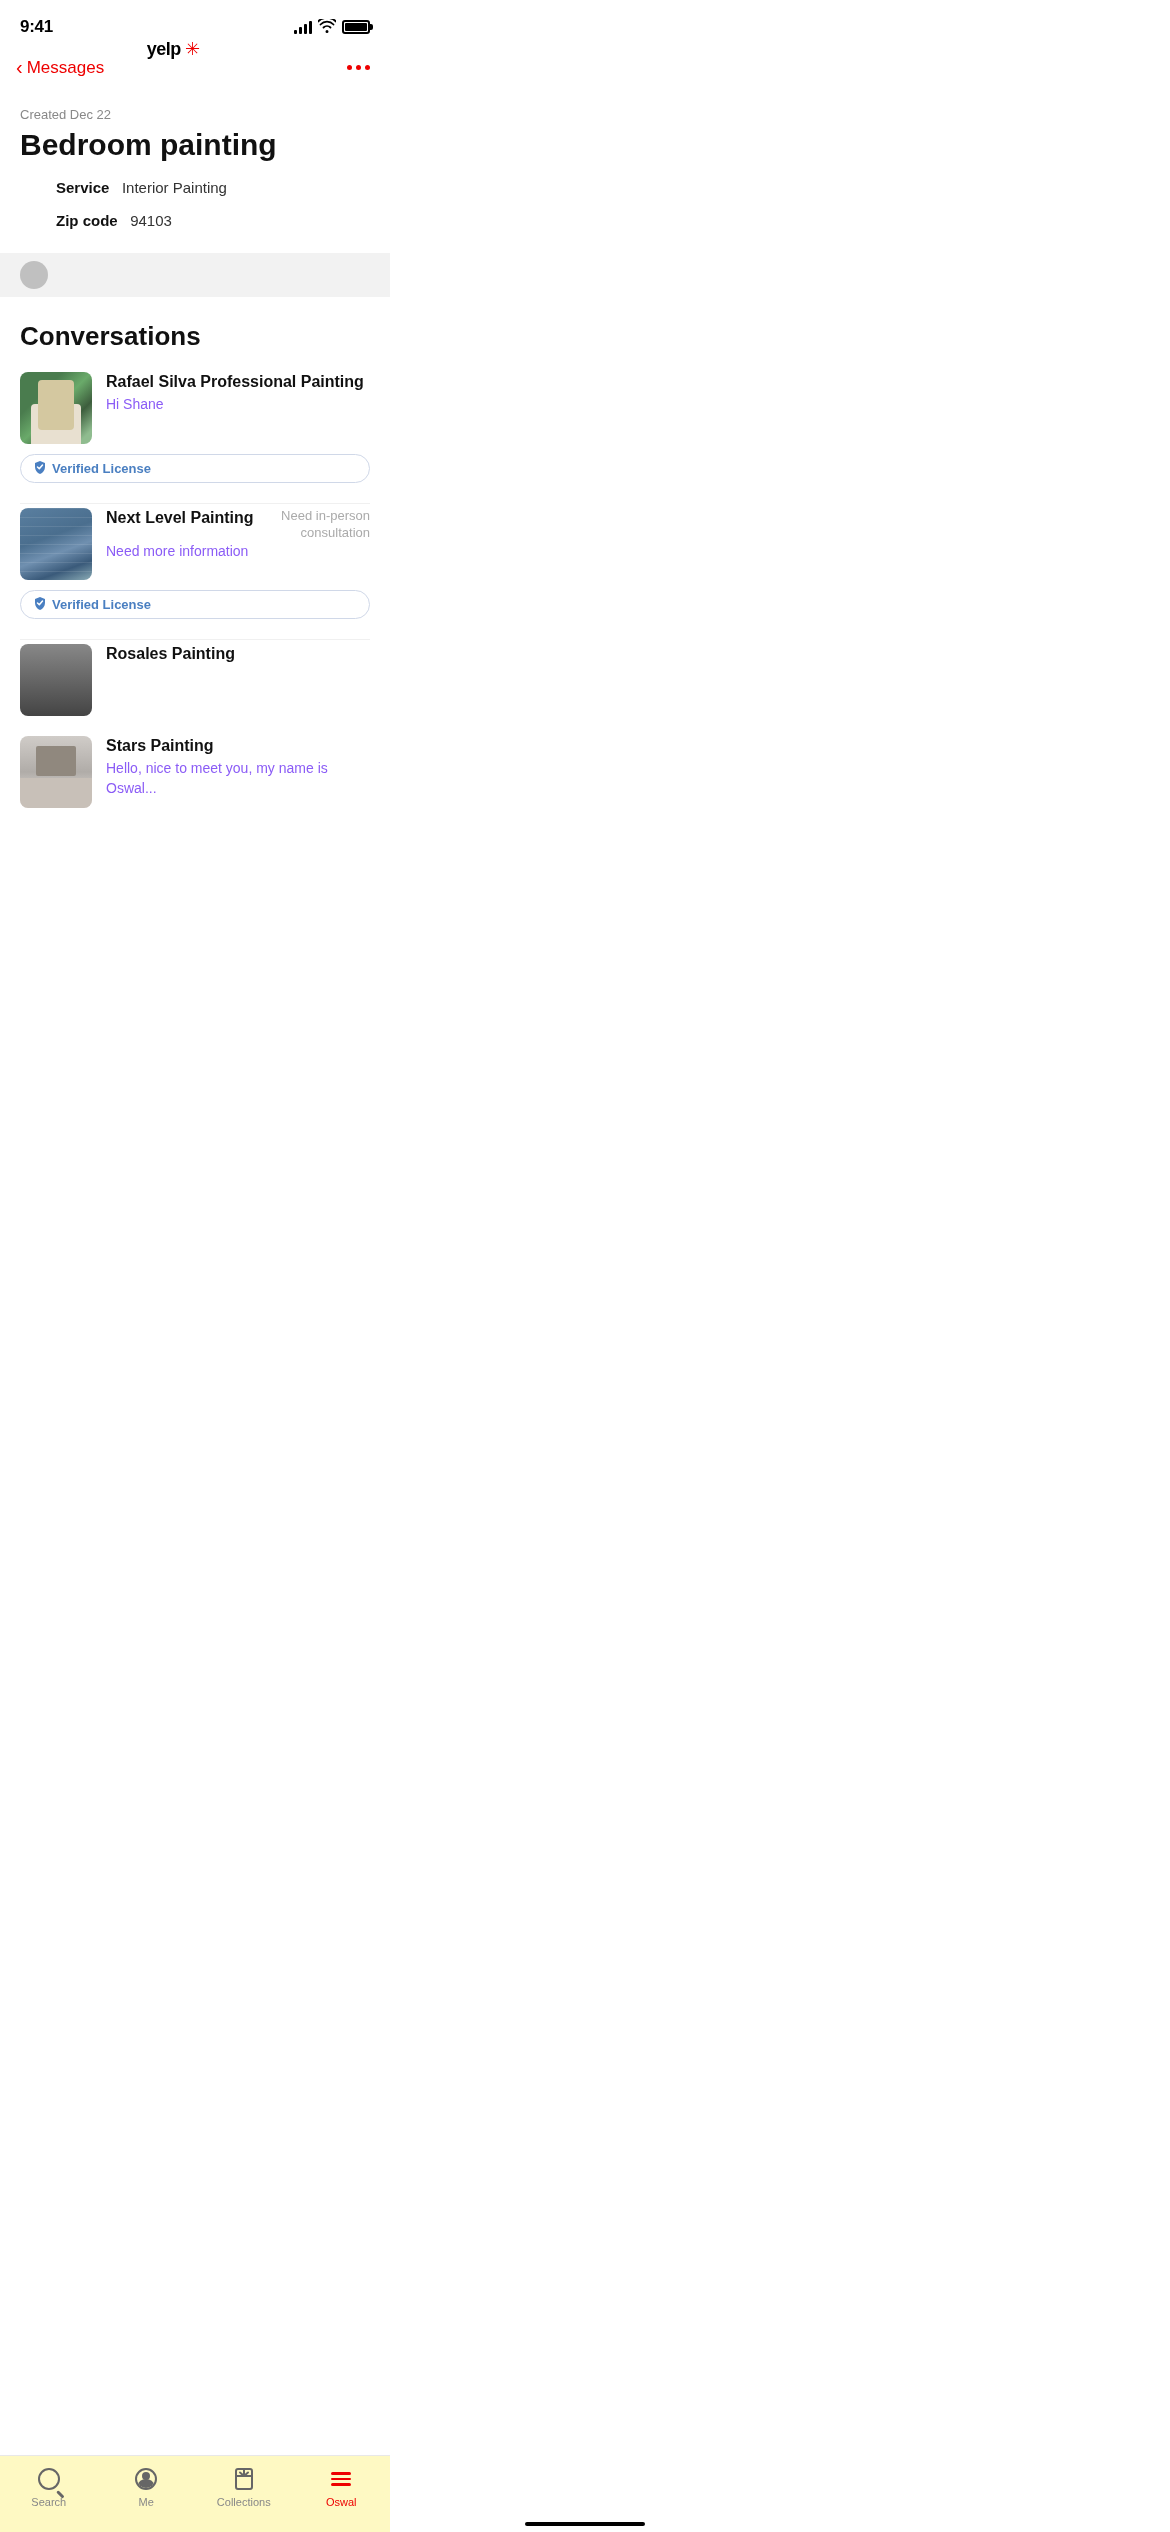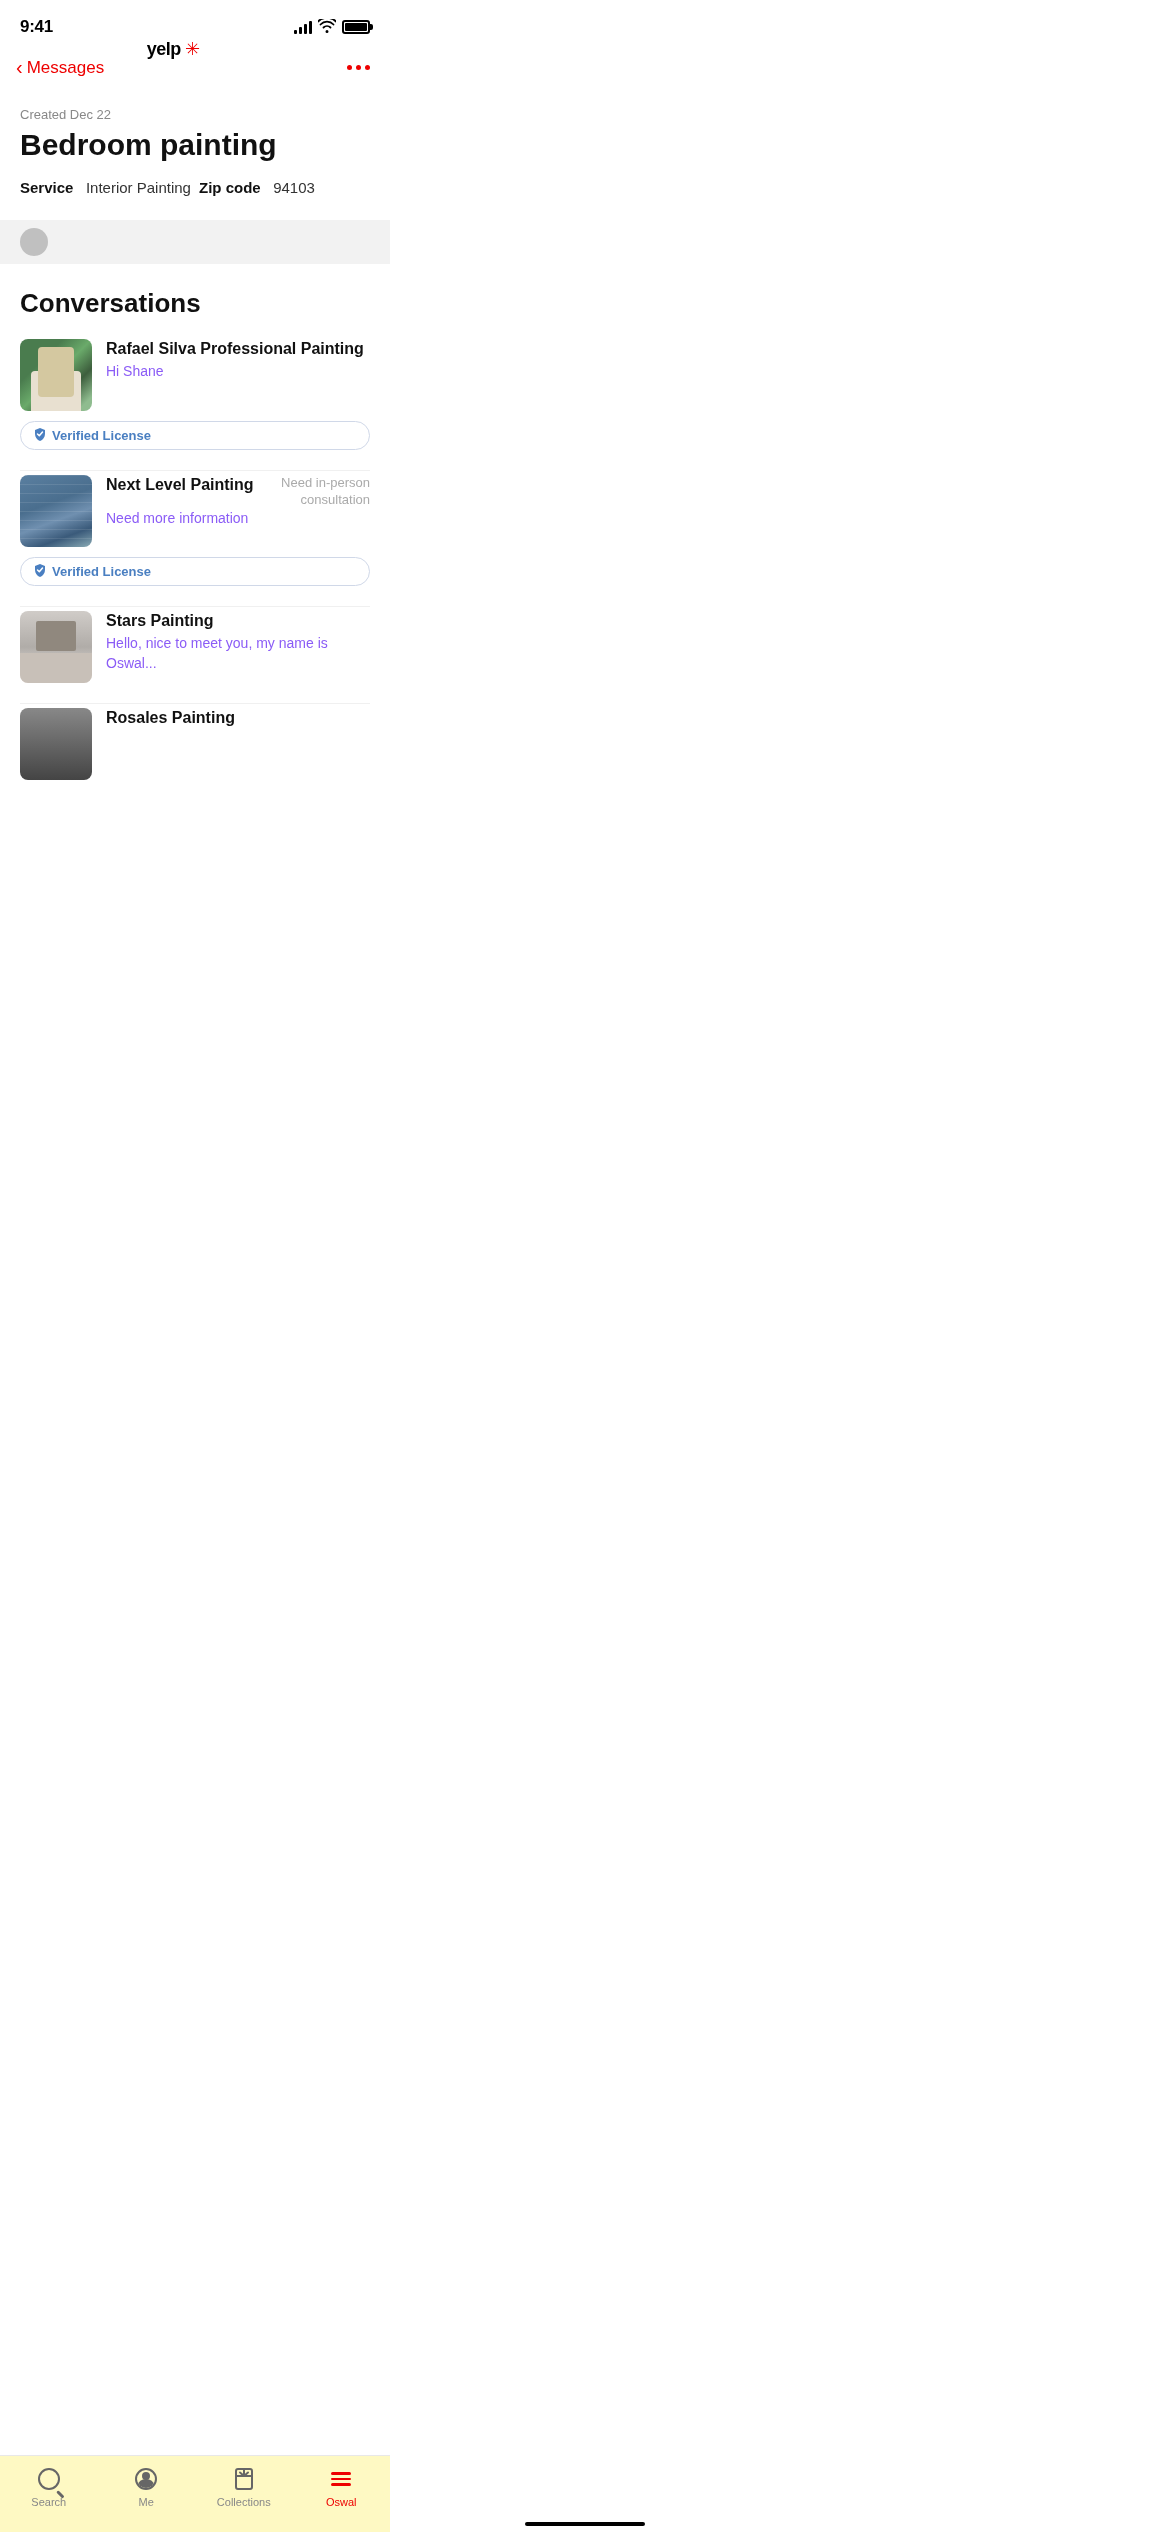--- a/index.html
+++ b/index.html
@@ -139,22 +139,23 @@
     }
     .project-title {
       font-size: 30px;
       font-weight: 800;
       color: #111;
       margin-bottom: 18px;
       line-height: 1.1;
     }
     .project-meta {
       display: flex;
-      flex-direction: row;
-      gap: 8px;
+      flex-direction: column;
+      gap: 16px;
+      margin-left: 36px;
     }
     .meta-row {
       font-size: 15px;
       color: #333;
     }
     .meta-label {
       font-weight: 700;
       color: #111;
     }
 
@@ -555,42 +556,42 @@
         <span class="verified-shield">
           <svg width="14" height="14" viewBox="0 0 14 14" fill="none">
             <path d="M7 1L2 3v4c0 3.3 2.1 6 5 7 2.9-1 5-3.7 5-7V3L7 1z" fill="#4a7fc1"></path>
             <path d="M4.5 7l1.8 1.8L9.5 5" stroke="#fff" stroke-width="1.5" stroke-linecap="round" stroke-linejoin="round"></path>
           </svg>
         </span>
         <span class="verified-text">Verified License</span>
       </div>
     </div>
 
+    <div class="conversation-item" style="border-bottom:none; margin-bottom:0;">
+      <div class="conv-main">
+        <div class="conv-avatar avatar-rosales"></div>
+        <div class="conv-info">
+          <div class="conv-header-row">
+            <div class="conv-name">Rosales Painting</div>
+          </div>
+        </div>
+      </div>
+    </div>
+
     <div class="conversation-item">
       <div class="conv-main">
         <div class="conv-avatar avatar-stars"></div>
         <div class="conv-info">
           <div class="conv-header-row">
             <div class="conv-name">Stars Painting</div>
           </div>
           <div class="conv-message">Hello, nice to meet you, my name is Oswal...</div>
         </div>
       </div>
     </div>
-
-    <div class="conversation-item" style="border-bottom:none; margin-bottom:0;">
-      <div class="conv-main">
-        <div class="conv-avatar avatar-rosales"></div>
-        <div class="conv-info">
-          <div class="conv-header-row">
-            <div class="conv-name">Rosales Painting</div>
-          </div>
-        </div>
-      </div>
-    </div>
   </div>
 </div>
 
 <div class="bottom-nav">
   <div class="nav-item">
     <div class="nav-icon">
       <div class="icon-search"></div>
     </div>
     <span class="nav-label">Search</span>
   </div>

